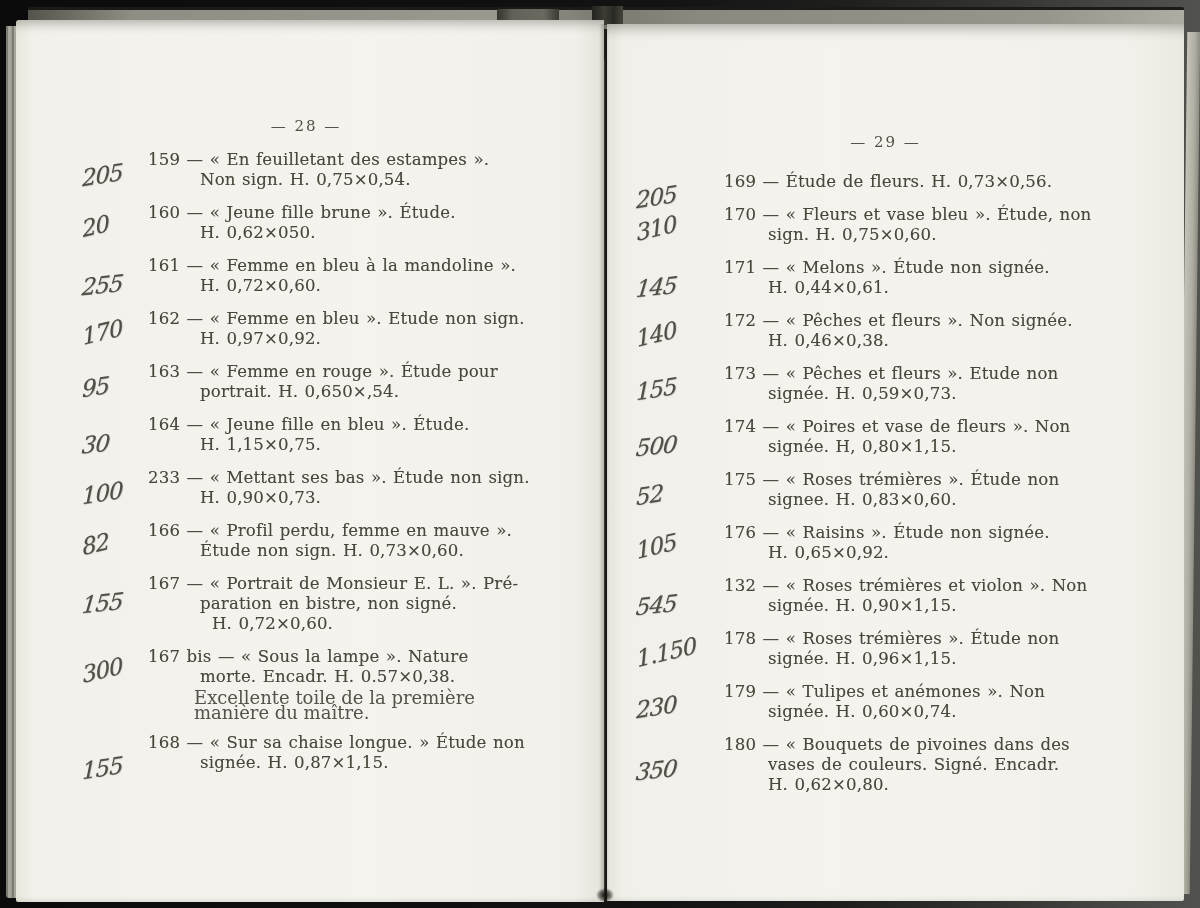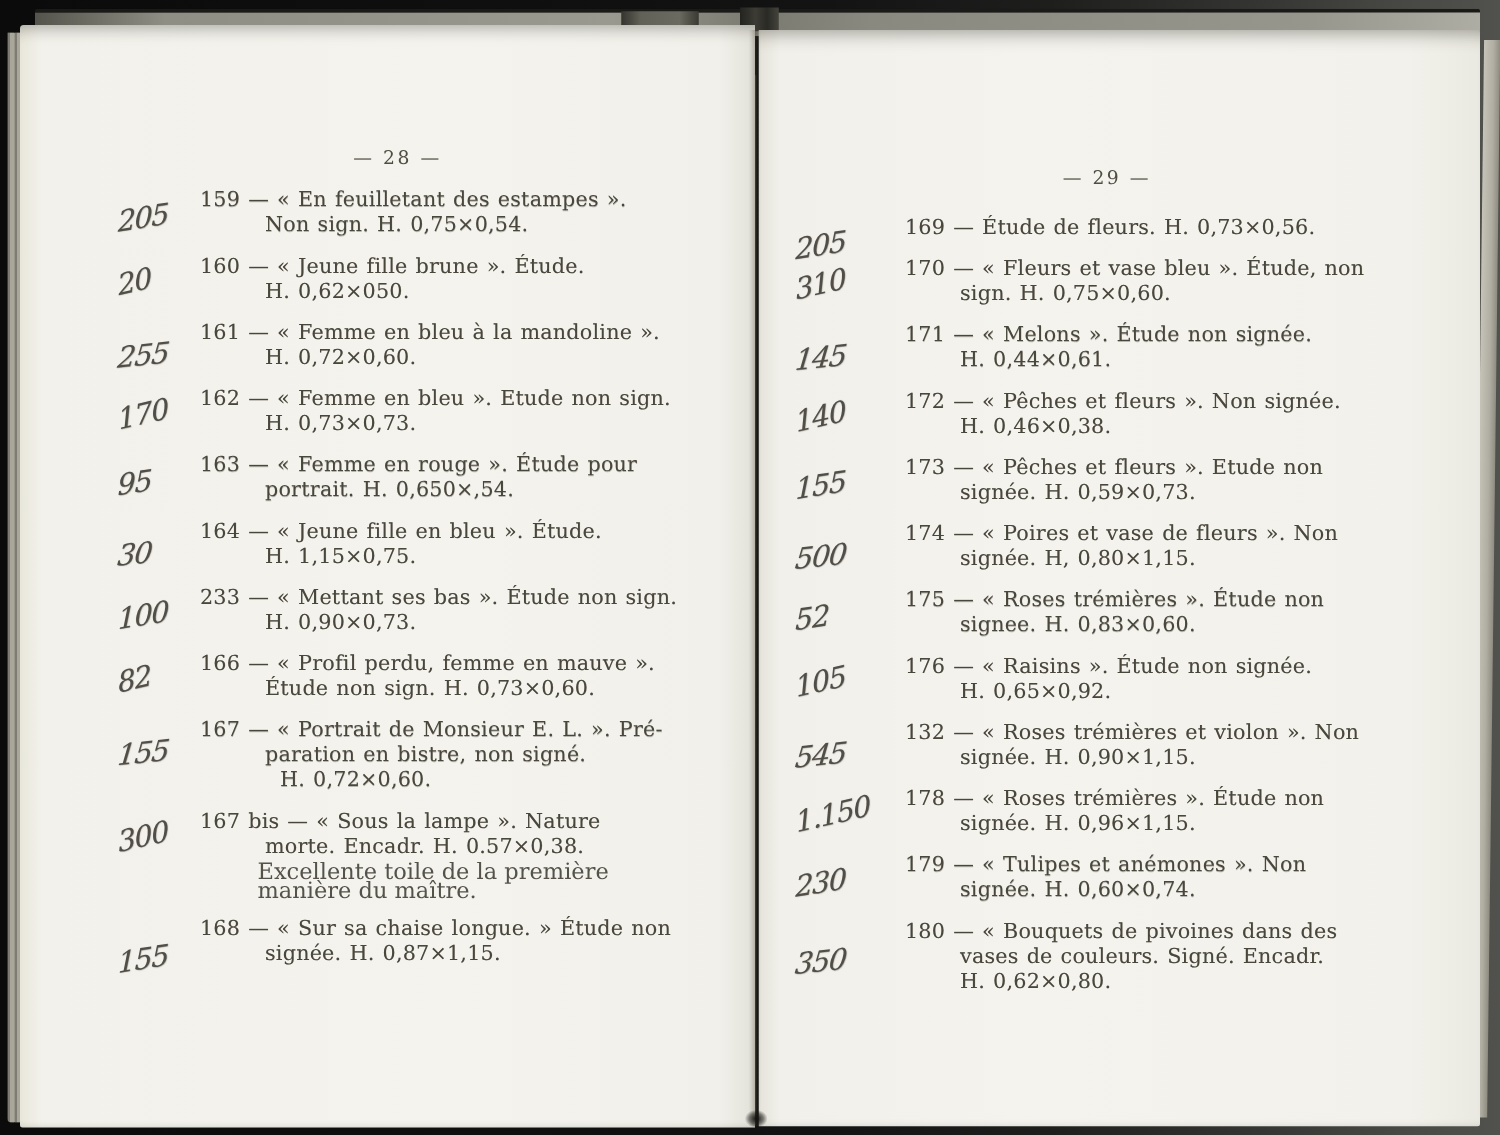--- a/index.html
+++ b/index.html
@@ -45,21 +45,21 @@
   }
   .gutter {
     position:absolute; left:599px; top:24px; width:10px; height:877px;
     background:linear-gradient(90deg,rgba(60,55,40,0) 0%,rgba(75,70,52,.30) 52%,rgba(75,70,52,.10) 70%,rgba(0,0,0,0) 100%);
   }
   .gutter-line { position:absolute; left:604px; top:60px; width:1px; height:840px; background:rgba(90,85,65,.45); }
   .gutter-dot { position:absolute; left:596px; top:888px; width:18px; height:14px;
     background:radial-gradient(ellipse at center,#14130f 0%,rgba(20,19,15,.5) 45%,rgba(20,19,15,0) 72%); }
 
   .text { position:absolute; color:#48453b; }
-  .page-left  .text { left:144px; top:96px; width:352px; }
+  .page-left  .text { left:132px; top:96px; width:352px; }
   .page-right .text { left:117px; top:108px; width:323px; }
   .page-header { font-size:15px; line-height:20px; text-align:center; letter-spacing:2px; color:#504d42; }
   .page-left  .page-header { margin-bottom:14px; transform:translateX(-18px); }
   .page-right .page-header { margin-bottom:20px; }
 
   .entry { position:relative; margin-bottom:13px; }
   .line {
     font-size:16.5px; line-height:20px; letter-spacing:0.2px; word-spacing:1px;
     white-space:nowrap; color:#49463b;
     text-shadow:0.2px 0.2px 0.5px rgba(73,70,59,.35);
@@ -110,21 +110,21 @@
           <div class="line cont">H. 0,62×050.</div>
         </div>
         <div class="entry">
           <span class="price">255</span>
           <div class="line">161 — « Femme en bleu à la mandoline ».</div>
           <div class="line cont">H. 0,72×0,60.</div>
         </div>
         <div class="entry">
           <span class="price">170</span>
           <div class="line">162 — « Femme en bleu ». Etude non sign.</div>
-          <div class="line cont">H. 0,73×0,73.</div>
+          <div class="line cont">H. 0,97×0,92.</div>
         </div>
         <div class="entry">
           <span class="price">95</span>
           <div class="line">163 — « Femme en rouge ». Étude pour</div>
           <div class="line cont">portrait. H. 0,650×,54.</div>
         </div>
         <div class="entry">
           <span class="price">30</span>
           <div class="line">164 — « Jeune fille en bleu ». Étude.</div>
           <div class="line cont">H. 1,15×0,75.</div>

